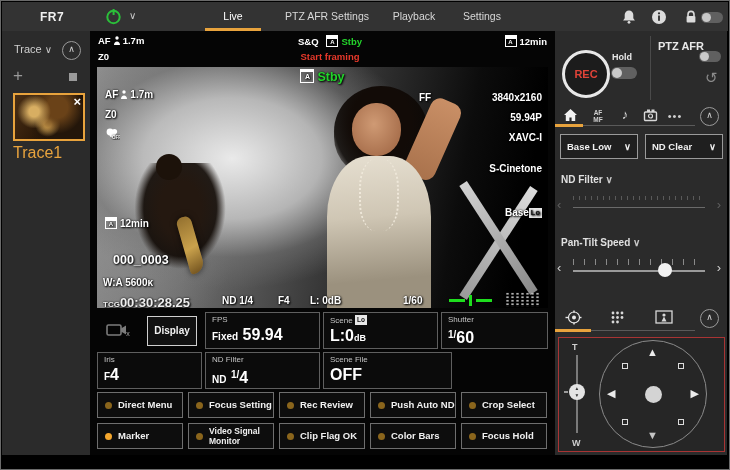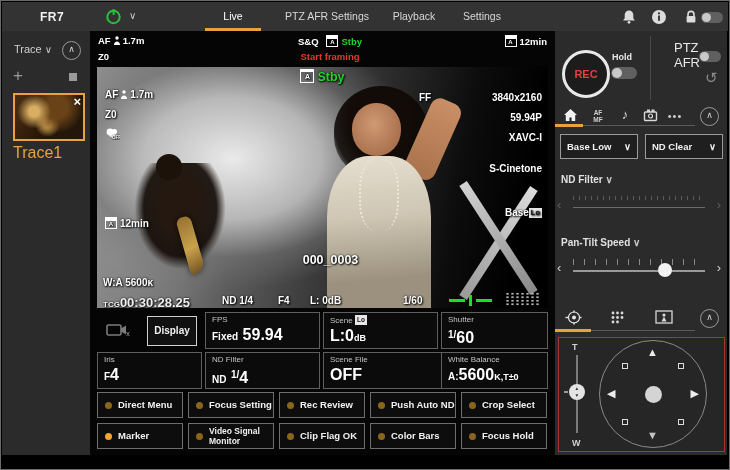--- a/index.html
+++ b/index.html
@@ -77,21 +77,21 @@
   .abtn{position:absolute;width:86px;height:26px;border:1px solid #6e6e6e;background:#0d0d0d;display:flex;align-items:center;padding-left:7px;box-sizing:border-box;gap:6px;}
   .abtn .dot{width:7px;height:7px;border-radius:50%;background:#8a651c;flex:none;}
   .abtn.on .dot{background:#f3a62d;}
   .abtn span{font-size:9.5px;font-weight:bold;color:#f0f0f0;line-height:10px;}
   .abtn.small span{font-size:8.5px;}
   
   #rpanel{left:555px;top:31px;width:172px;height:424px;background:#2b2b2b;}
   .rec-btn{left:7px;top:19px;width:42px;height:42px;border:3px solid #e8e8e8;border-radius:50%;background:#1c1c1c;color:#e04338;font-size:11px;font-weight:bold;text-align:center;line-height:42px;}
   .hold-lab{left:57px;top:21px;font-size:9px;font-weight:bold;color:#e8e8e8;}
   .divider{left:95px;top:5px;width:1px;height:64px;background:#4a4a4a;}
-  .ptz-lab{left:119px;top:9px;font-size:13px;font-weight:normal;color:#e8e8e8;}
+  .ptz-lab{left:103px;top:9px;font-size:11px;font-weight:bold;color:#e8e8e8;}
   .pause-btn{left:103px;top:26px;width:40px;height:40px;border:2px solid #565656;border-radius:50%;color:#8a8a8a;font-size:9.5px;text-align:center;line-height:40px;background:#272727;}
   .reload{left:150px;top:38px;font-size:15px;color:#8a8a8a;}
   .rtab{top:76px;width:20px;height:16px;text-align:center;}
   .rline{left:0;top:94px;height:1px;background:#5a5a5a;}
   .rline.orange{background:#e8a33d;height:3px;top:93px;}
   .afmf{font-size:6.5px;font-weight:bold;color:#cfcfcf;line-height:7px;}
   .note{color:#d8d8d8;font-size:13px;line-height:15px;}
   .dots3{color:#cfcfcf;font-size:11px;letter-spacing:1px;}
   .dd{position:absolute;width:78px;height:25px;border:1px solid #9a9a9a;background:#1f1f1f;box-sizing:border-box;display:flex;align-items:center;justify-content:space-between;padding:0 6px;}
   .dd span{font-size:9.5px;font-weight:bold;color:#f0f0f0;}
@@ -223,21 +223,21 @@
         <span class="slate"><b>A</b></span><span>12min</span>
       </div>
       <div class="abs ov ts" style="left:322px;top:25px;">FF</div>
       <div class="abs ov ts" style="right:6px;top:25px;">3840x2160</div>
       <div class="abs ov ts" style="right:6px;top:45px;">59.94P</div>
       <div class="abs ov ts" style="right:6px;top:65px;">XAVC-I</div>
       <div class="abs ov ts" style="right:6px;top:96px;">S-Cinetone</div>
       <div class="abs ov ts" style="right:6px;top:140px;">
         <span>Base</span><span class="badge">Lo</span>
       </div>
-      <div class="abs ov-lg ts" style="left:8px;width:100%;top:186px;text-align:center;">000_0003</div>
+      <div class="abs ov-lg ts" style="left:16px;width:100%;top:186px;text-align:left;">000_0003</div>
       <div class="abs ov ts" style="left:6px;top:210px;">W:A 5600ᴋ</div>
       <div class="abs ts" style="left:6px;top:226px;font-weight:bold;">
         <span style="font-size:8px;">TCG</span><span style="font-size:13px;">00:30:28.25</span>
       </div>
       <div class="abs ov ts" style="left:125px;top:228px;">ND 1/4</div>
       <div class="abs ov ts" style="left:181px;top:228px;">F4</div>
       <div class="abs ov ts" style="left:213px;top:228px;">L: 0dB</div>
       <div class="abs ov ts" style="left:306px;top:228px;">1/60</div>
       <div class="abs focus-ind">
         <i style="left:0;top:4px;width:16px;height:3px;"></i>
@@ -273,24 +273,20 @@
         <div class="cl">Iris</div>
         <div class="cv"><span class="sm">F</span><span>4</span></div>
       </div>
       <div class="cell" style="left:108px;top:40px;width:115px;height:37px;">
         <div class="cl">ND Filter</div>
         <div class="cv"><span class="sm">ND</span> <span class="fr">1/</span><span>4</span></div>
       </div>
       <div class="cell" style="left:226px;top:40px;width:129px;height:37px;">
         <div class="cl">Scene File</div>
         <div class="cv">OFF</div>
-      </div>
-      <div class="cell" style="left:344px;top:40px;width:107px;height:37px;">
-        <div class="cl">White Balance</div>
-        <div class="cv"><span class="sm">A:</span><span>5600</span><span class="sfx">K,T±0</span></div>
       </div>
     </div>
 
     <div class="abtn" style="left:7px;top:361px;">
         <i class="dot"></i>
         <span>Direct Menu</span>
       </div>
     <div class="abtn" style="left:98px;top:361px;">
         <i class="dot"></i>
         <span>Focus Setting</span>

